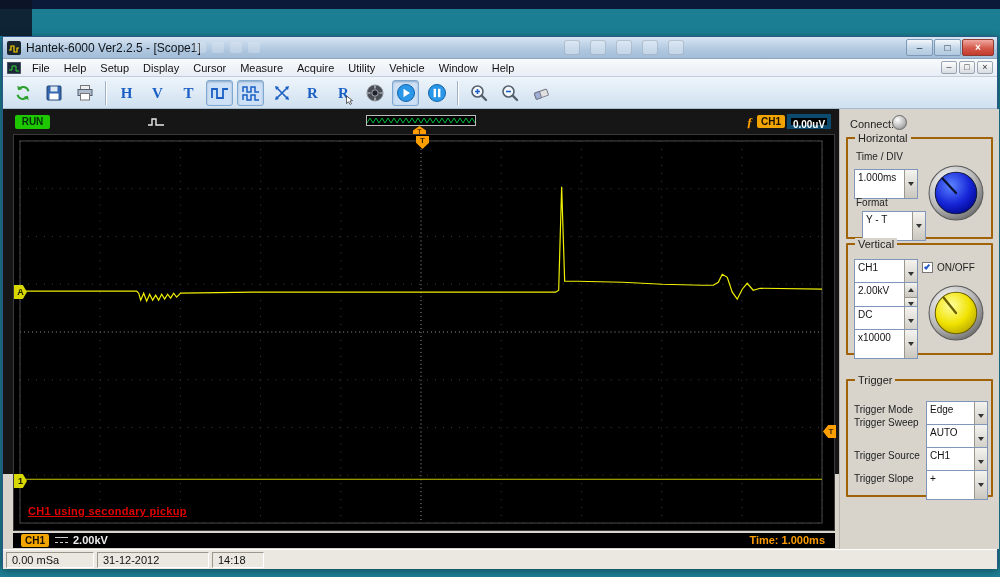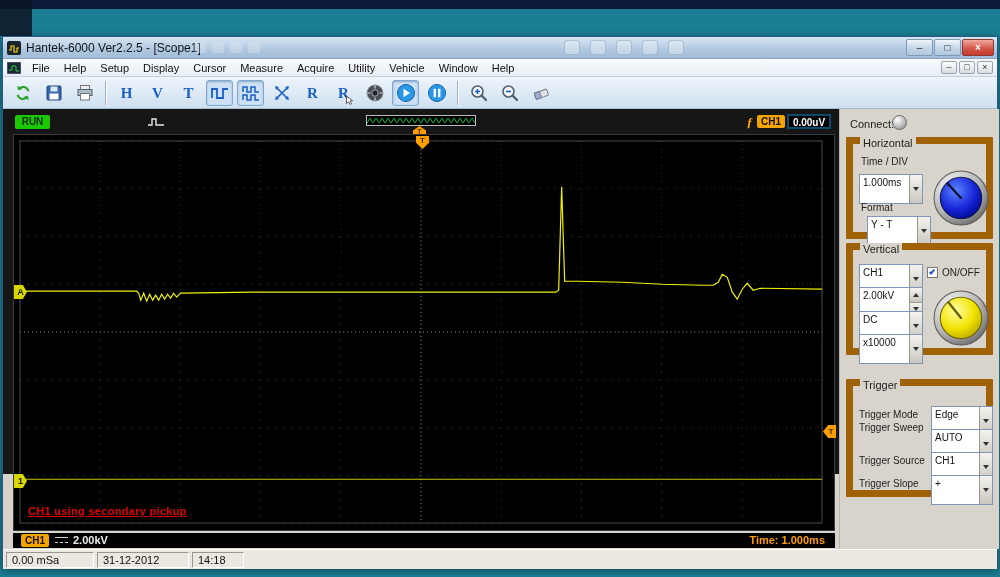--- a/index.html
+++ b/index.html
@@ -40,40 +40,40 @@
 .scope-col{position:absolute;left:0;top:0;width:836px;height:365px;background:#161616}
 .runbar{position:absolute;left:6px;top:4px;right:6px;height:18px}
 .run-badge{position:absolute;left:6px;top:2px;width:35px;height:14px;background:#1ec800;color:#02300a;font-size:10px;font-weight:bold;text-align:center;line-height:14px;border-radius:2px}
 .pulse-icon{position:absolute;left:138px;top:3px;width:18px;height:12px}
 .pulse-icon svg{width:100%;height:100%;display:block}
 .trig-slider{position:absolute;left:357px;top:2px;width:110px;height:11px;background:#000;border:1px solid #bcbcbc}
 .trig-slider svg{width:100%;height:100%;display:block}
 .trig-pointer{position:absolute;left:404px;top:13px;width:13px;height:9px;background:#ff9c00;clip-path:polygon(50% 0,100% 50%,100% 100%,0 100%,0 50%);color:#5a3200;font-size:7px;font-weight:bold;text-align:center;line-height:11px}
 .trig-f{position:absolute;right:80px;top:1px;color:#ffa000;font-size:13px;font-style:italic;font-weight:bold;font-family:"Liberation Serif",serif}
 .trig-ch-badge{position:absolute;right:48px;top:2px;width:28px;height:13px;background:#f2a400;color:#1a1000;font-size:10px;font-weight:bold;text-align:center;line-height:13px;border-radius:2px}
-.trig-value{position:absolute;right:2px;top:1px;width:44px;height:15px;background:#000;border:2px solid #0c4a6e;color:#fff;font-size:10px;font-weight:bold;text-align:center;line-height:13px}
+.trig-value{position:absolute;right:2px;top:1px;width:44px;height:15px;background:#000;border:4px solid #0c4a6e;color:#fff;font-size:10px;font-weight:bold;text-align:center;line-height:13px}
 .screen{position:absolute;left:10px;top:25px;width:822px;height:397px;background:#000;border:1px solid #3a3a3a}
 .gridsvg{position:absolute;left:0;top:0;width:100%;height:100%}
 .marker{position:absolute;left:0;width:13px;height:14px;background:#d8d800;color:#1a1a00;font-size:9px;font-weight:bold;text-align:center;line-height:14px;clip-path:polygon(0 0,68% 0,100% 50%,68% 100%,0 100%)}
 .tmark{position:absolute;width:13px;height:13px;background:#ffa000;color:#402800;font-size:8px;font-weight:bold;text-align:center}
 .t-top{clip-path:polygon(0 0,100% 0,100% 52%,50% 100%,0 52%);line-height:10px}
 .t-right{clip-path:polygon(40% 0,100% 0,100% 100%,40% 100%,0 50%);line-height:13px;padding-left:3px}
 .scope-warning{position:absolute;left:14px;top:370px;color:#e00000;font-size:11px;font-weight:bold;text-decoration:underline;letter-spacing:.3px}
 .infobar{position:absolute;left:10px;top:424px;width:822px;height:15px;background:#000}
 .ch-badge{position:absolute;left:8px;top:1px;width:28px;height:13px;background:#f2a400;color:#1a1000;font-size:10px;font-weight:bold;text-align:center;line-height:13px;border-radius:2px}
 .dc-icon{position:absolute;left:42px;top:3px;width:13px;height:9px}
 .dc-icon i{position:absolute;left:0;width:13px;height:0;border-top:1px solid #cfcfcf;display:block}
 .dc-icon .dcl1{top:1px}
 .dc-icon .dcl2{top:6px;border-top-style:dashed}
 .ch-scale{position:absolute;left:60px;top:1px;color:#efefef;font-size:11px;font-weight:bold}
 .time-info{position:absolute;right:10px;top:1px;color:#ff9c00;font-size:11px;font-weight:bold}
 .panel{position:absolute;left:836px;top:0;width:160px;height:440px;background:#d8d4cc;border-left:1px solid #b8b4ac;font-size:11px;color:#222}
 .connect-label{position:absolute;left:10px;top:9px}
 .connect-ball{position:absolute;left:52px;top:6px;width:15px;height:15px;border-radius:50%;background:radial-gradient(circle at 35% 30%,#fff,#bdbdbd 55%,#7e7e7e);border:1px solid #6a6a6a}
-.group{position:absolute;left:6px;width:147px;border:7px solid #a16207;border-radius:1px}
+.group{position:absolute;left:6px;width:147px;border:2px solid #a16207;border-radius:1px}
 .group-label{position:absolute;top:-7px;left:7px;background:#d8d4cc;padding:0 3px;font-size:11px}
 .g-horiz{top:28px;height:102px}
 .g-vert{top:134px;height:112px}
 .g-trig{top:270px;height:118px}
 .lbl{position:absolute;font-size:10px;color:#222;white-space:nowrap}
 .combo,.spinner{position:absolute;height:30px;background:#fff;border:1px solid #8096b8;font-size:10px;color:#111}
 .combo-text{position:absolute;left:3px;top:2px;white-space:nowrap}
 .combo-arrow{position:absolute;right:0;top:0;bottom:0;width:13px;background:linear-gradient(#f4f3ef,#cac7bf);border-left:1px solid #9b978d;display:flex;align-items:center;justify-content:center}
 .arr-down{width:0;height:0;border-left:3px solid transparent;border-right:3px solid transparent;border-top:4px solid #333}
 .arr-up{width:0;height:0;border-left:3px solid transparent;border-right:3px solid transparent;border-bottom:4px solid #333}
@@ -81,21 +81,21 @@
 .spin-b{flex:1;background:linear-gradient(#f4f3ef,#cac7bf);border-left:1px solid #9b978d;display:flex;align-items:center;justify-content:center}
 .spin-b + .spin-b{border-top:1px solid #9b978d}
 .checkbox{position:absolute;width:11px;height:11px;background:#fff;border:1px solid #777}
 .checkbox .check{position:absolute;left:1px;top:2px;width:6px;height:3px;border-left:2px solid #2457c8;border-bottom:2px solid #2457c8;transform:rotate(-50deg)}
 .knob{position:absolute;width:56px;height:56px}
 .knob svg{width:100%;height:100%;display:block}
 .statusbar{position:absolute;left:0;top:512px;width:100%;height:20px;background:#ebe8e1;border-top:1px solid #fff;display:flex;align-items:center;padding:2px 3px;gap:3px;font-size:11px;color:#111}
 .status-cell{height:16px;line-height:14px;border:1px solid;border-color:#9b978d #fff #fff #9b978d;padding:0 5px;background:#ebe8e1;white-space:nowrap;overflow:hidden}
 .cell-msg{flex:1}
 .cell-rate{width:88px}
-.cell-date{width:92px}
+.cell-date{width:112px}
 .cell-time{width:52px}
 </style>
 </head>
 <body>
 
 <svg width="0" height="0" style="position:absolute">
   <defs>
     <radialGradient id="kring" cx="35%" cy="30%" r="75%">
         <stop offset="0%" stop-color="#fafafa"></stop>
         <stop offset="65%" stop-color="#b8b8b8"></stop>

